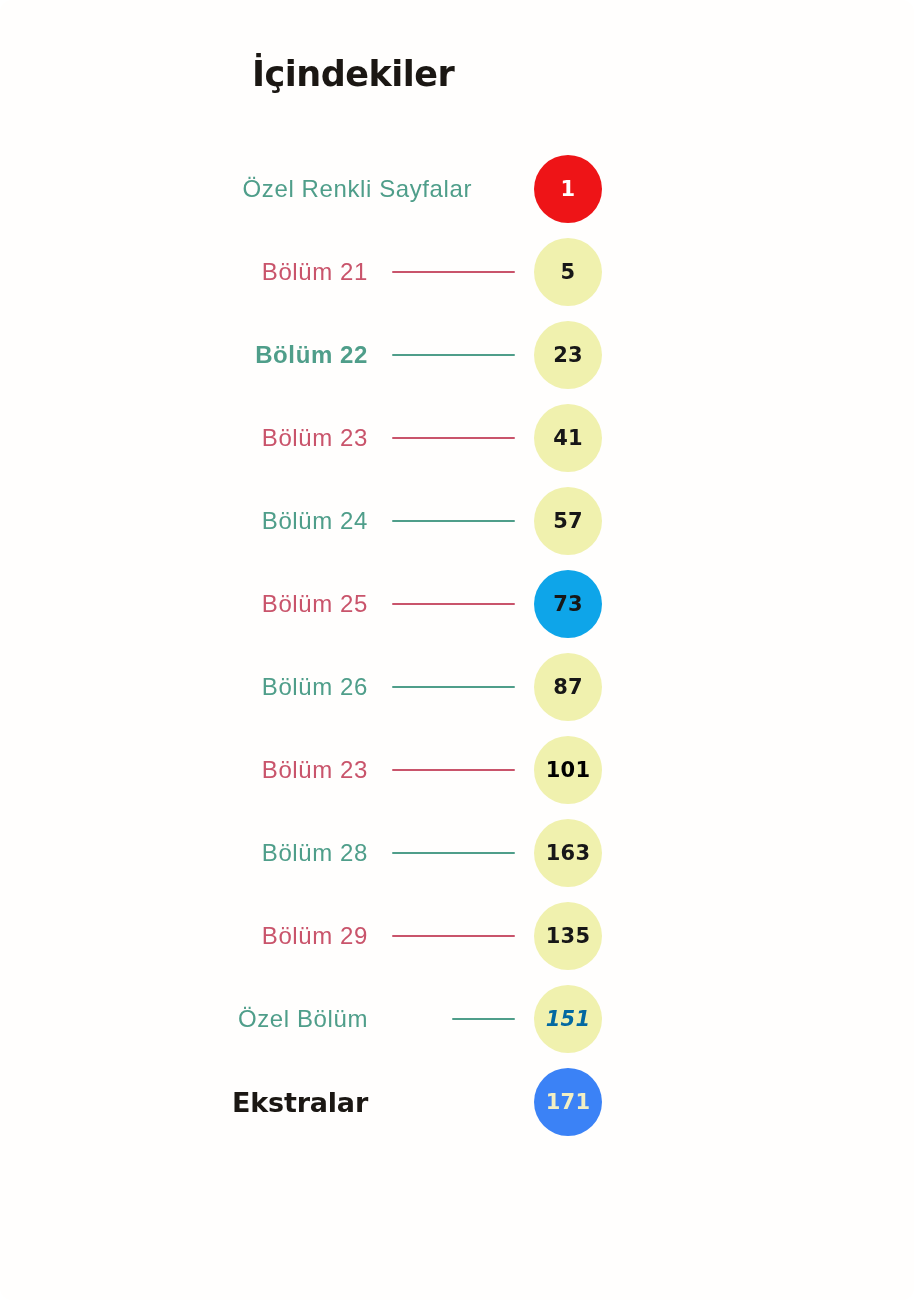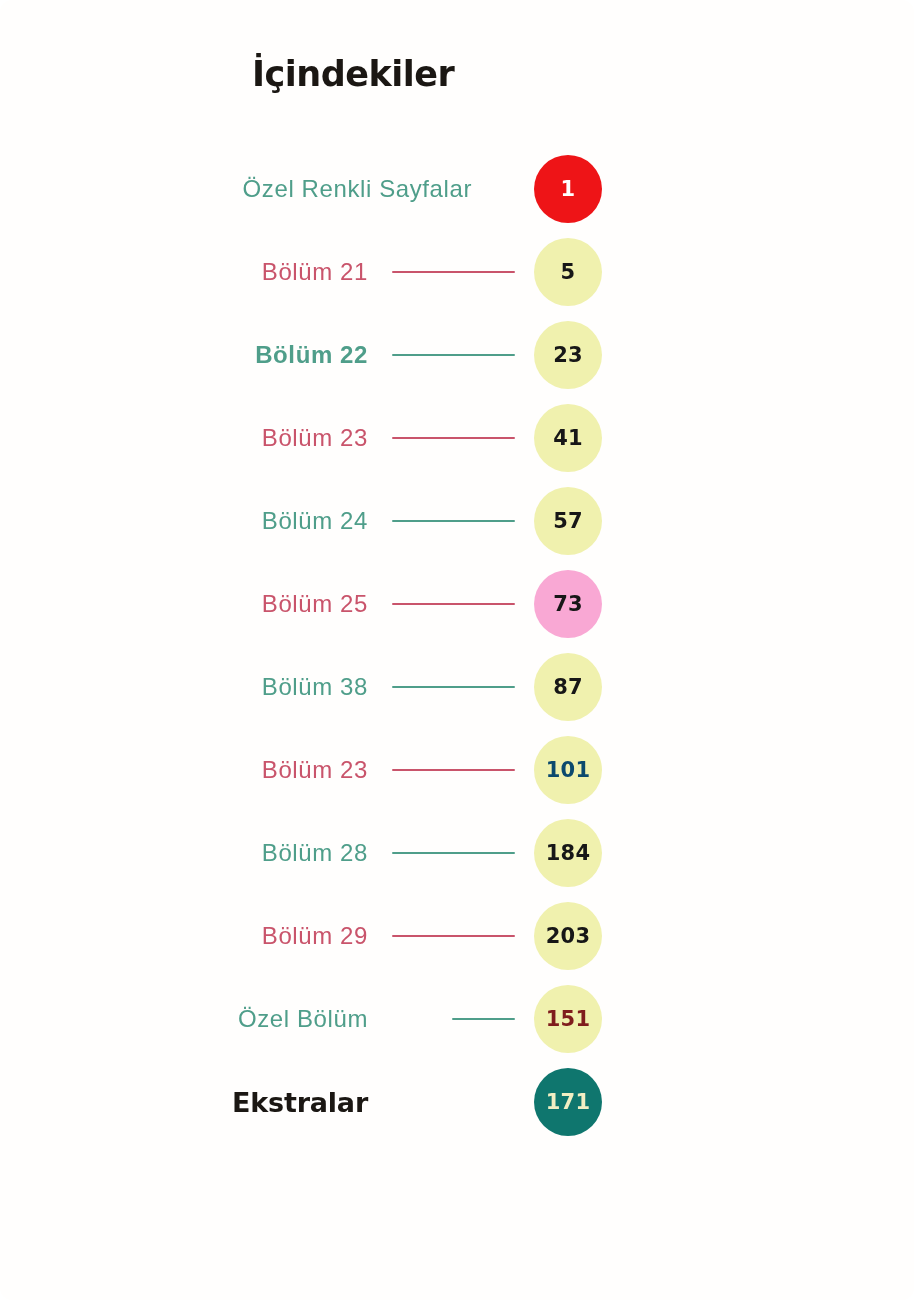--- a/index.html
+++ b/index.html
@@ -153,46 +153,46 @@
         <div class="row-badge" style="background: rgb(240, 241, 174); color: rgb(23, 23, 23);">41</div>
       </div>
       <div class="toc-row is-chapter">
         <div class="row-label" style="color: rgb(79, 158, 138);">Bölüm 24</div>
         <div class="row-leader" style="background: rgb(79, 158, 138);"></div>
         <div class="row-badge" style="background: rgb(240, 241, 174); color: rgb(23, 23, 23);">57</div>
       </div>
       <div class="toc-row is-chapter">
         <div class="row-label" style="color: rgb(201, 84, 107);">Bölüm 25</div>
         <div class="row-leader" style="background: rgb(201, 84, 107);"></div>
-        <div class="row-badge" style="background: #f9a8d4; color: rgb(23, 23, 23);">73</div>
+        <div class="row-badge" style="background: #0ea5e9; color: rgb(23, 23, 23);">73</div>
       </div>
       <div class="toc-row is-chapter">
-        <div class="row-label" style="color: rgb(79, 158, 138);">Bölüm 38</div>
+        <div class="row-label" style="color: rgb(79, 158, 138);">Bölüm 26</div>
         <div class="row-leader" style="background: rgb(79, 158, 138);"></div>
         <div class="row-badge" style="background: rgb(240, 241, 174); color: rgb(23, 23, 23);">87</div>
       </div>
       <div class="toc-row is-chapter">
         <div class="row-label" style="color: rgb(201, 84, 107);">Bölüm 23</div>
         <div class="row-leader" style="background: rgb(201, 84, 107);"></div>
-        <div class="row-badge" style="background: rgb(240, 241, 174); color: #0c4a6e;">101</div>
+        <div class="row-badge" style="background: rgb(240, 241, 174); color: #000000;">101</div>
       </div>
       <div class="toc-row is-chapter">
         <div class="row-label" style="color: rgb(79, 158, 138);">Bölüm 28</div>
         <div class="row-leader" style="background: rgb(79, 158, 138);"></div>
-        <div class="row-badge" style="background: rgb(240, 241, 174); color: rgb(23, 23, 23);">184</div>
+        <div class="row-badge" style="background: rgb(240, 241, 174); color: rgb(23, 23, 23);">163</div>
       </div>
       <div class="toc-row is-chapter">
         <div class="row-label" style="color: rgb(201, 84, 107);">Bölüm 29</div>
         <div class="row-leader" style="background: rgb(201, 84, 107);"></div>
-        <div class="row-badge" style="background: rgb(240, 241, 174); color: rgb(23, 23, 23);">203</div>
+        <div class="row-badge" style="background: rgb(240, 241, 174); color: rgb(23, 23, 23);">135</div>
       </div>
       <div class="toc-row is-chapter is-short-leader">
         <div class="row-label" style="color: rgb(79, 158, 138);">Özel Bölüm</div>
         <div class="row-leader" style="background: rgb(79, 158, 138);"></div>
-        <div class="row-badge" style="background: rgb(240, 241, 174); color: #7f1d1d;">151</div>
+        <div class="row-badge" style="background: rgb(240, 241, 174); color: #0369a1; font-style: italic;">151</div>
       </div>
       <div class="toc-row is-extra">
         <div class="row-label">Ekstralar</div>
-        <div class="row-badge" style="background: #0f766e; color: rgb(242, 239, 195);">171</div>
+        <div class="row-badge" style="background: #3b82f6; color: rgb(242, 239, 195);">171</div>
       </div>
     </div>
 
 </div>
 
 </body></html>

